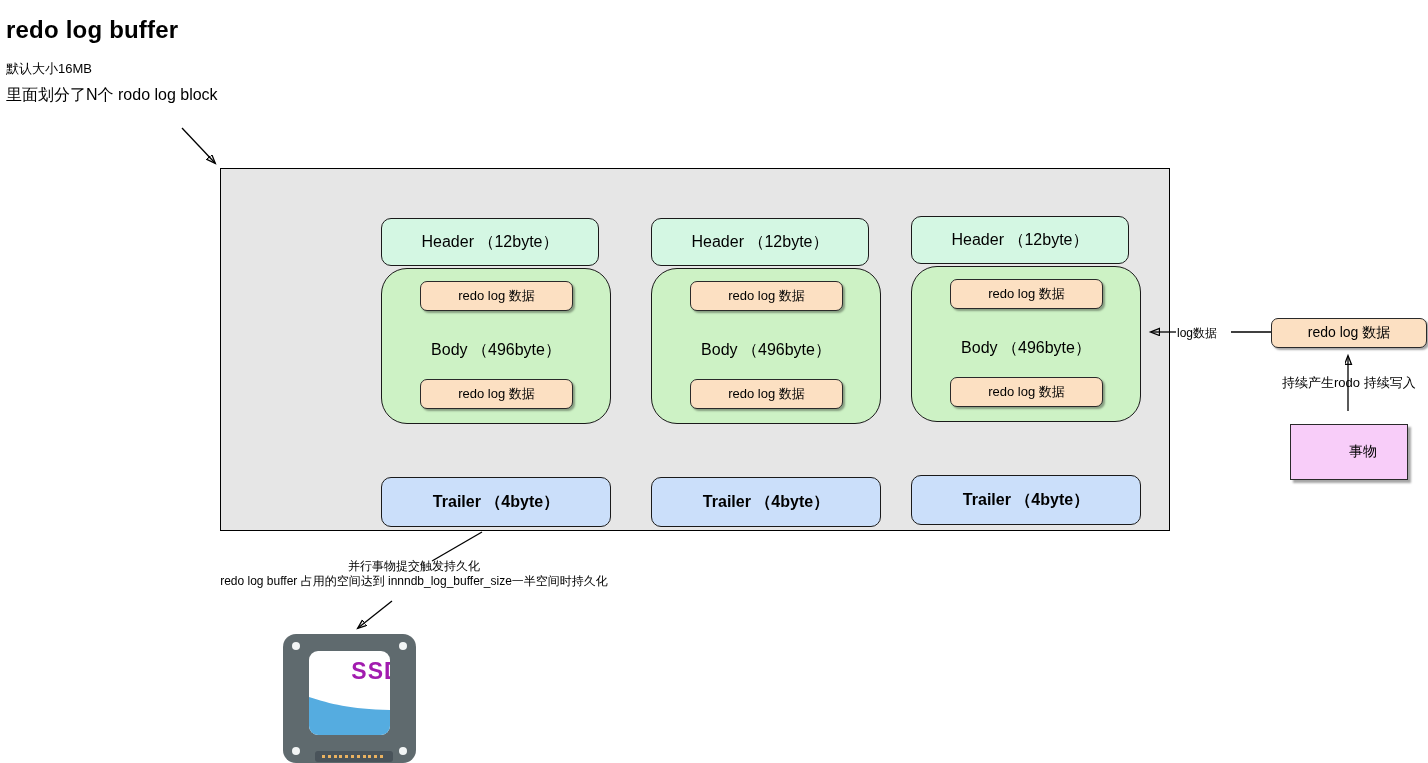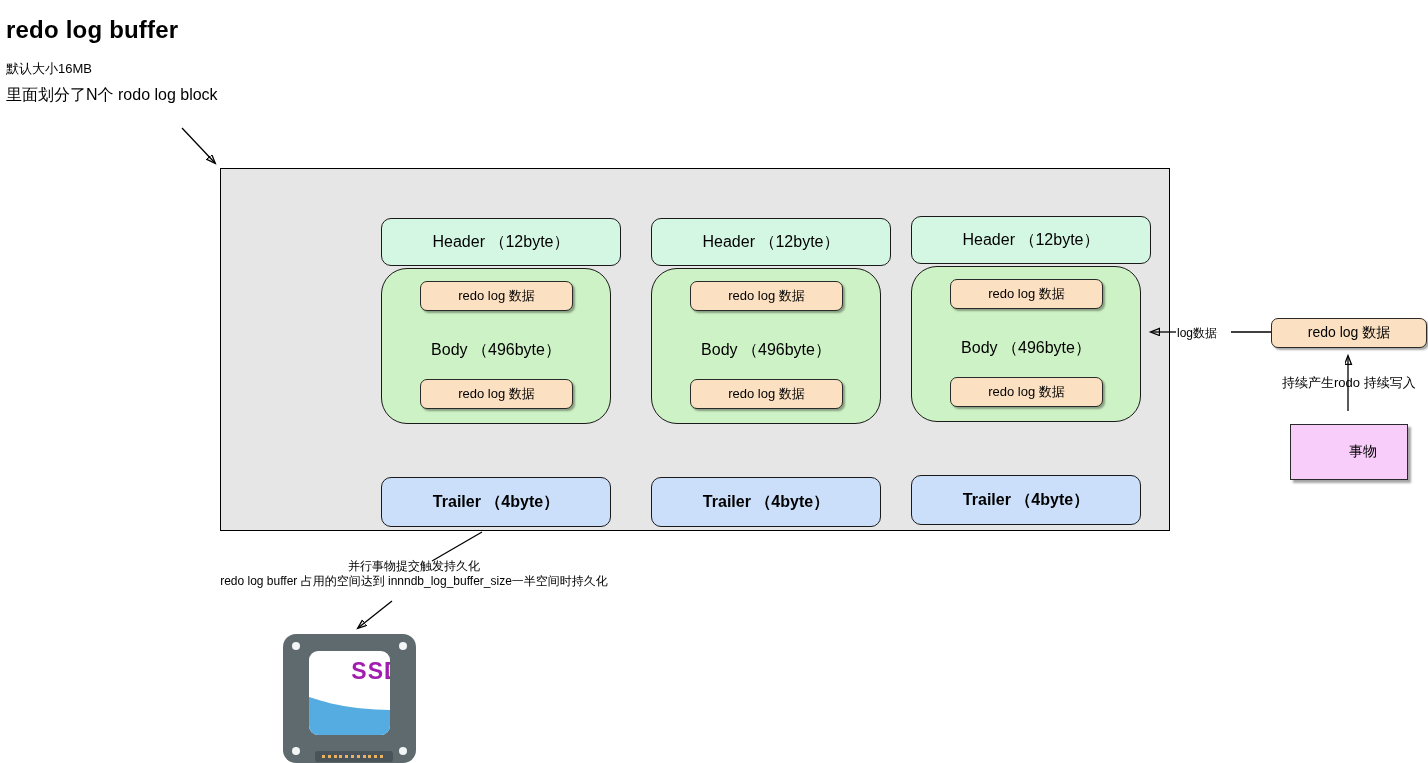--- a/index.html
+++ b/index.html
@@ -15,21 +15,21 @@
   .buffer-box {
     position: absolute; left: 220px; top: 168px; width: 950px; height: 363px;
     background: #e6e6e6; border: 1px solid #000;
   }
   .block { position: absolute; top: 49px; width: 230px; height: 309px; }
   .block.b1 { left: 160px; }
   .block.b2 { left: 430px; }
   .block.b3 { left: 690px; top: 47px; }
 
   .hdr {
-    position: absolute; left: 0; top: 0; width: 240px; height: 48px;
+    position: absolute; left: 0; top: 0; width: 218px; height: 48px;
     background: #d4f7e3; border: 1px solid #1a1a1a; border-radius: 10px;
     display: flex; align-items: center; justify-content: center; font-size: 16px;
   }
   .bdy {
     position: absolute; left: 0; top: 50px; width: 230px; height: 156px;
     background: #cdf2c5; border: 1px solid #1a1a1a; border-radius: 26px;
   }
   .bdy-label {
     position: absolute; left: 0; top: 71px; width: 100%; text-align: center; font-size: 16px;
   }

